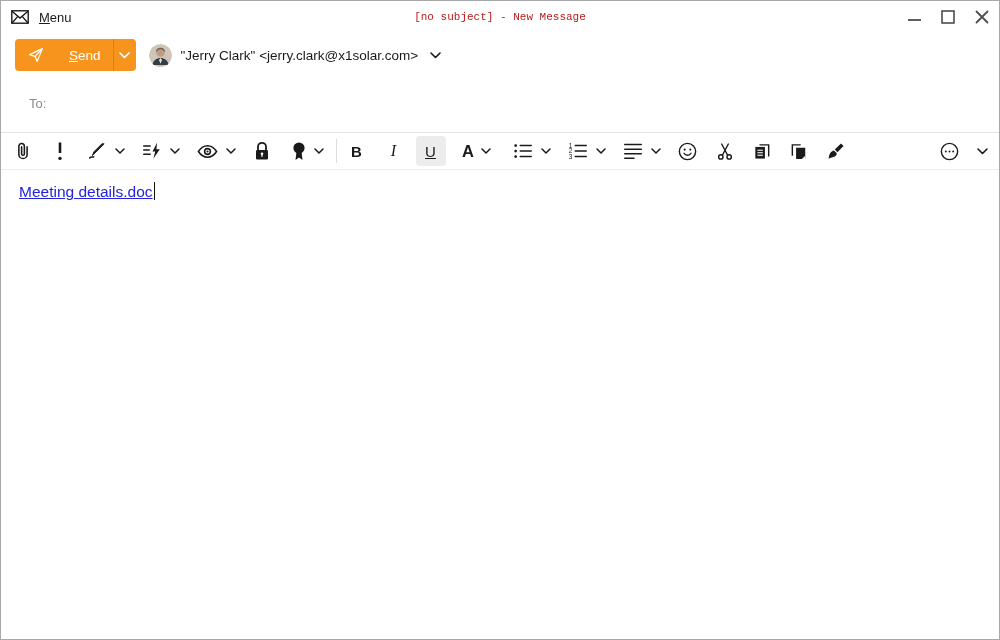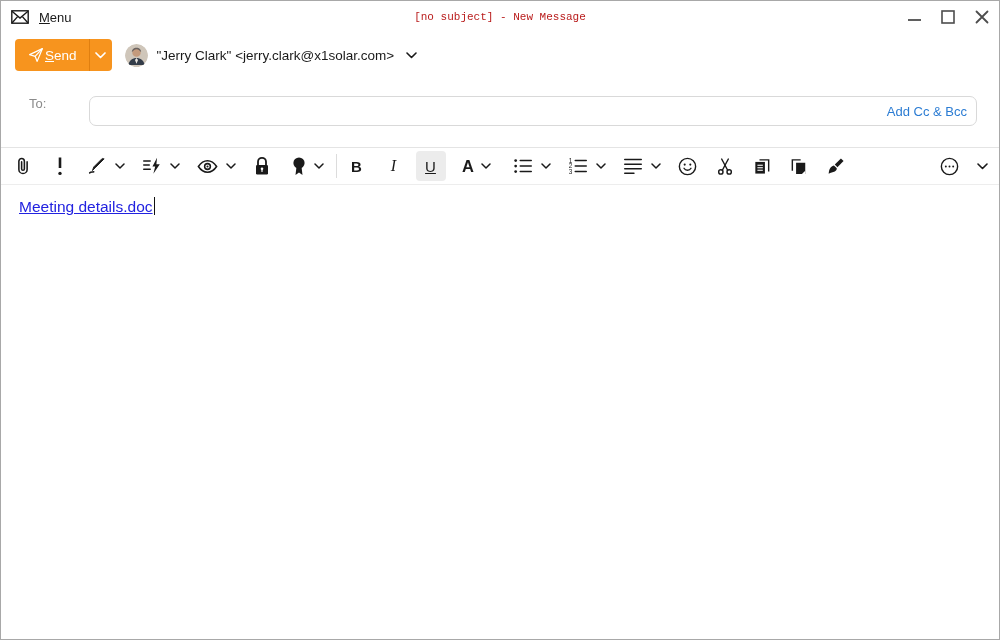--- a/index.html
+++ b/index.html
@@ -19,21 +19,21 @@
     font-family:Liberation Mono, monospace;
   }
   .win-controls { margin-left:auto; display:flex; align-items:center; height:32px; }
   .win-btn { width:34px; height:32px; display:flex; align-items:center; justify-content:center; }
   
   .send-row { display:flex; align-items:center; margin:5px 0 0 14px; height:34px; }
   .send-btn {
     display:flex; align-items:center; height:32px; background:#F7941E; border-radius:4px;
     color:#fff; overflow:hidden; cursor:default;
   }
-  .send-main { display:flex; align-items:center; gap:0; padding:0 12px 0 12px; height:32px; }
+  .send-main { display:flex; align-items:center; gap:24px; padding:0 12px 0 12px; height:32px; }
   .send-label { font-size:13.5px; color:#fff; display:inline-block; }
   .send-sep { width:1px; height:32px; background:#e07f10; }
   .send-drop { width:22px; height:32px; display:flex; align-items:center; justify-content:center; }
   .avatar {
     width:23px; height:23px; border-radius:50%; overflow:hidden; margin-left:13px; flex:0 0 auto;
   }
   .from-text { font-size:13.5px; margin-left:9px; color:#1a1a1a; white-space:pre; }
   .from-chev { margin-left:12px; display:flex; align-items:center; }
   .from-selector { display:flex; align-items:center; }
   
@@ -141,24 +141,20 @@
         <svg width="11" height="7" viewBox="0 0 11 7" fill="none">
             <path d="M1 1 L5.5 5.5 L10 1" stroke="#1a1a1a" stroke-width="1.6" stroke-linecap="round" stroke-linejoin="round"></path>
           </svg>
       </span>
     </div>
   </div>
 
   <div class="fields">
     <div class="field-row">
       <span class="field-label">To:</span>
-      <div class="field-input-wrap">
-        <input class="field-input" type="text" value="" style="">
-        <a href="#" class="addccbcc">Add Cc &amp; Bcc</a>
-      </div>
     </div>
   </div>
 
   <div class="toolbar">
 
     <div class="tb">
       <span>
         <svg width="22" height="22" viewBox="0 0 24 24" fill="none" stroke="#1a1a1a" stroke-width="1.7" stroke-linecap="round">
           <path d="M16.5 7.5v8.2a4.5 4.5 0 0 1-9 0V6.8a3 3 0 0 1 6 0v8.4a1.5 1.5 0 0 1-3 0V7.5"></path>
         </svg>

